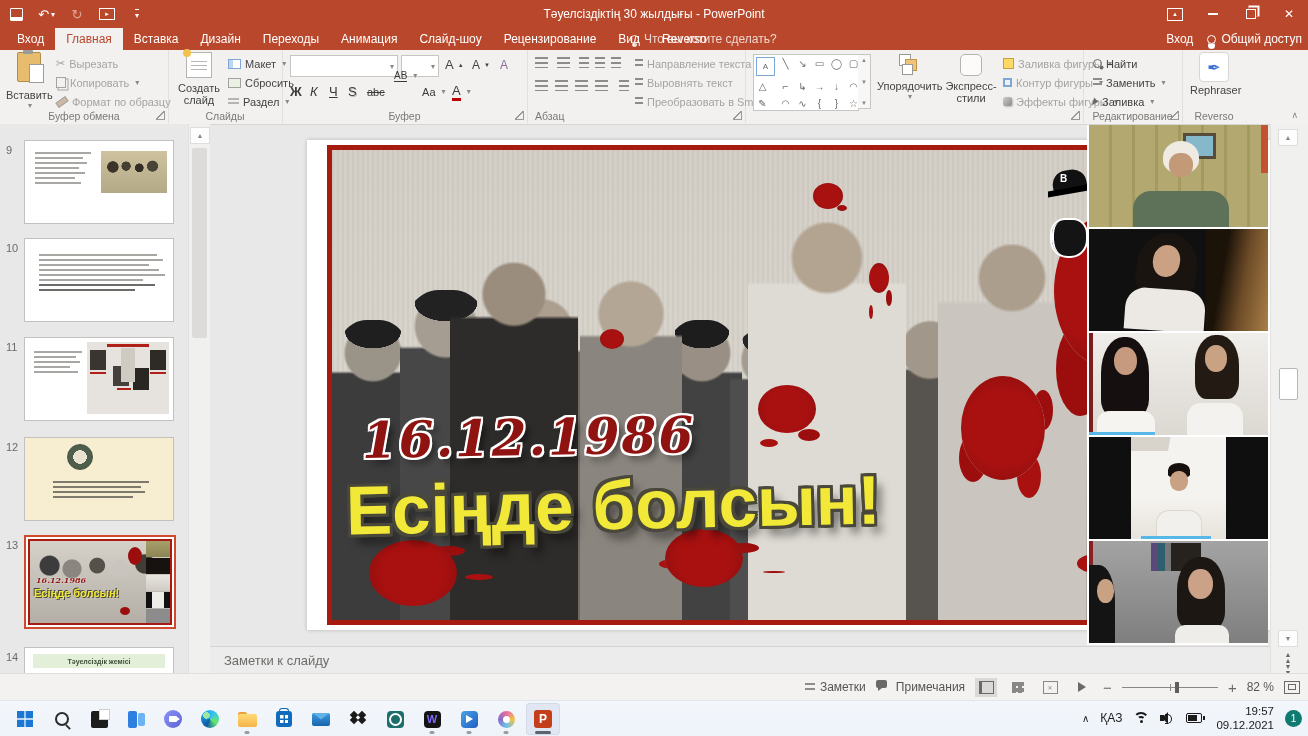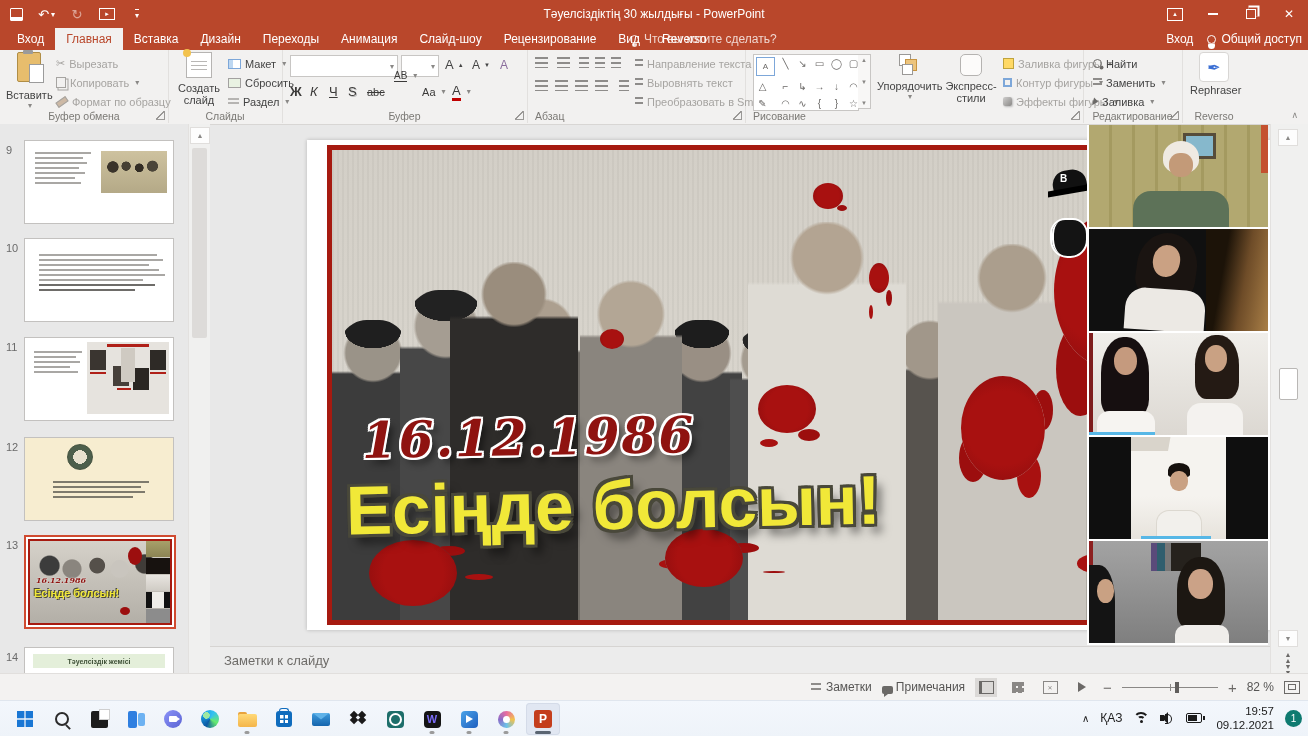--- a/index.html
+++ b/index.html
@@ -310,21 +310,20 @@
       <div class="sb" style="left:258px;top:23px">
           <span style="width:9px;height:9px;border:2px solid #7da7d9;display:inline-block;box-sizing:border-box"></span>
           <span class="rl dis">Контур фигуры</span>
           <span class="car">▾</span>
         </div>
       <div class="sb" style="left:258px;top:42px">
           <span style="width:9px;height:9px;background:linear-gradient(135deg,#cfcecd,#8a8886);border-radius:2px;display:inline-block;box-shadow:1px 1px 2px #bbb"></span>
           <span class="rl dis">Эффекты фигуры</span>
           <span class="car">▾</span>
         </div>
-      <div class="glab" style="text-align:left;padding-left:8px">Рисование</div>
       <span class="lau"></span>
     </div>
 
     <div class="grp" style="left:1083px;width:99px">
       <div class="sb" style="left:10px;top:4px">
           <span style="width:7px;height:7px;border:1.5px solid #6b6967;border-radius:50%;display:inline-block;box-shadow:4px 4px 0 -2.5px #6b6967"></span>
           <span class="rl">Найти</span>
         </div>
       <div class="sb" style="left:10px;top:23px">
           <span class="lines" style="width:9px;height:9px"></span>
@@ -561,21 +560,21 @@
   <div style="position:absolute;left:210px;top:646px;width:1060px;height:27px;border-top:1px solid #d6d4d2;background:#ececec;display:flex;align-items:center;padding-left:14px;box-sizing:border-box">
     <span style="font-size:13px;color:#6d6b68">Заметки к слайду</span>
   </div>
 
   <div class="sbar">
     <div class="seg" style="position:absolute;right:8px;top:0;height:26px;gap:10px">
       <span style="display:flex;align-items:center;gap:5px">
           <span class="lines" style="width:10px;height:9px"></span>
           <span>Заметки</span>
         </span>
-      <span style="display:flex;align-items:flex-end;gap:3px">
+      <span style="display:flex;align-items:flex-start;gap:9px">
           <span style="width:11px;height:8px;background:#6b6967;border-radius:2px;display:inline-block;position:relative">
             <span style="position:absolute;left:2px;bottom:-3px;width:0;height:0;border-top:3px solid #6b6967;border-right:4px solid transparent"></span>
           </span>
           <span>Примечания</span>
         </span>
       <span class="vbtn" style="background:#dbd9d7">
           <span style="width:13px;height:11px;border:1px solid #6b6967;display:inline-block;background:linear-gradient(90deg,#6b6967 0 2px,transparent 2px)"></span>
         </span>
       <span class="vbtn">
           <span style="width:12px;height:11px;display:inline-block;background:repeating-linear-gradient(90deg,#8a8886 0 4px,transparent 4px 6px),repeating-linear-gradient(#8a8886 0 4px,transparent 4px 6px)"></span>

